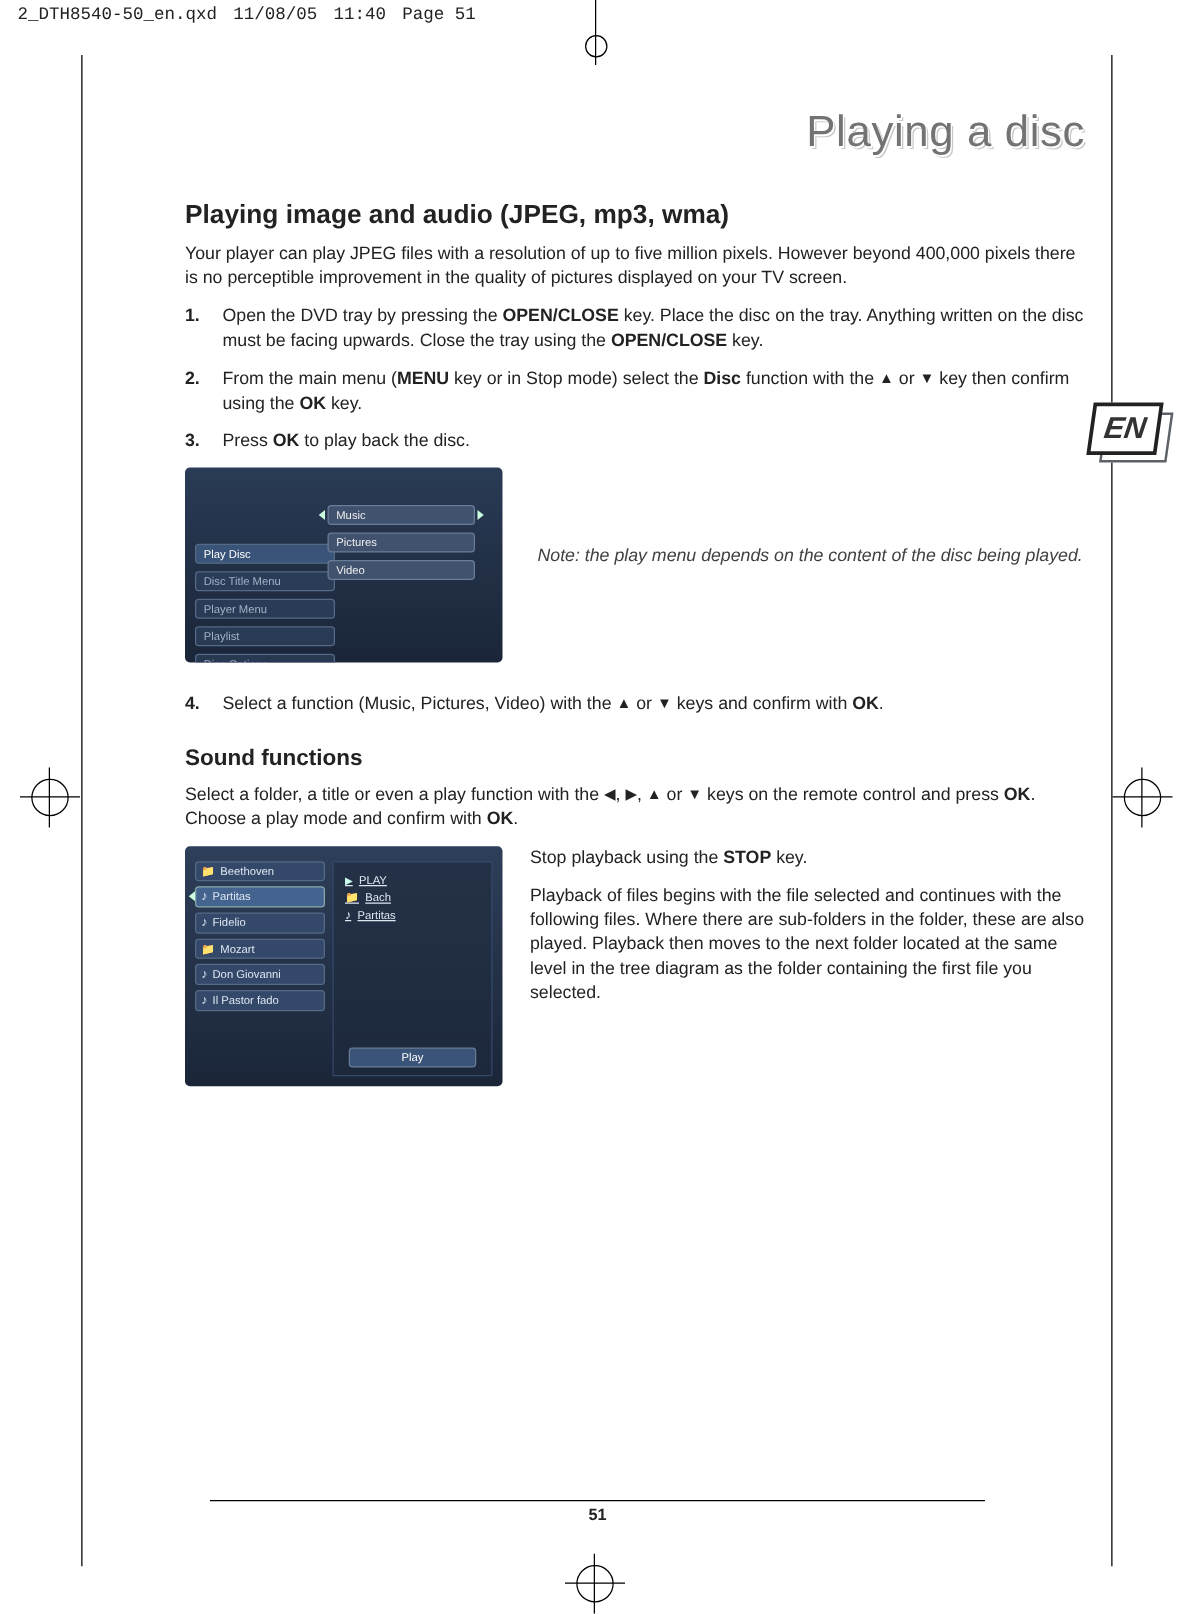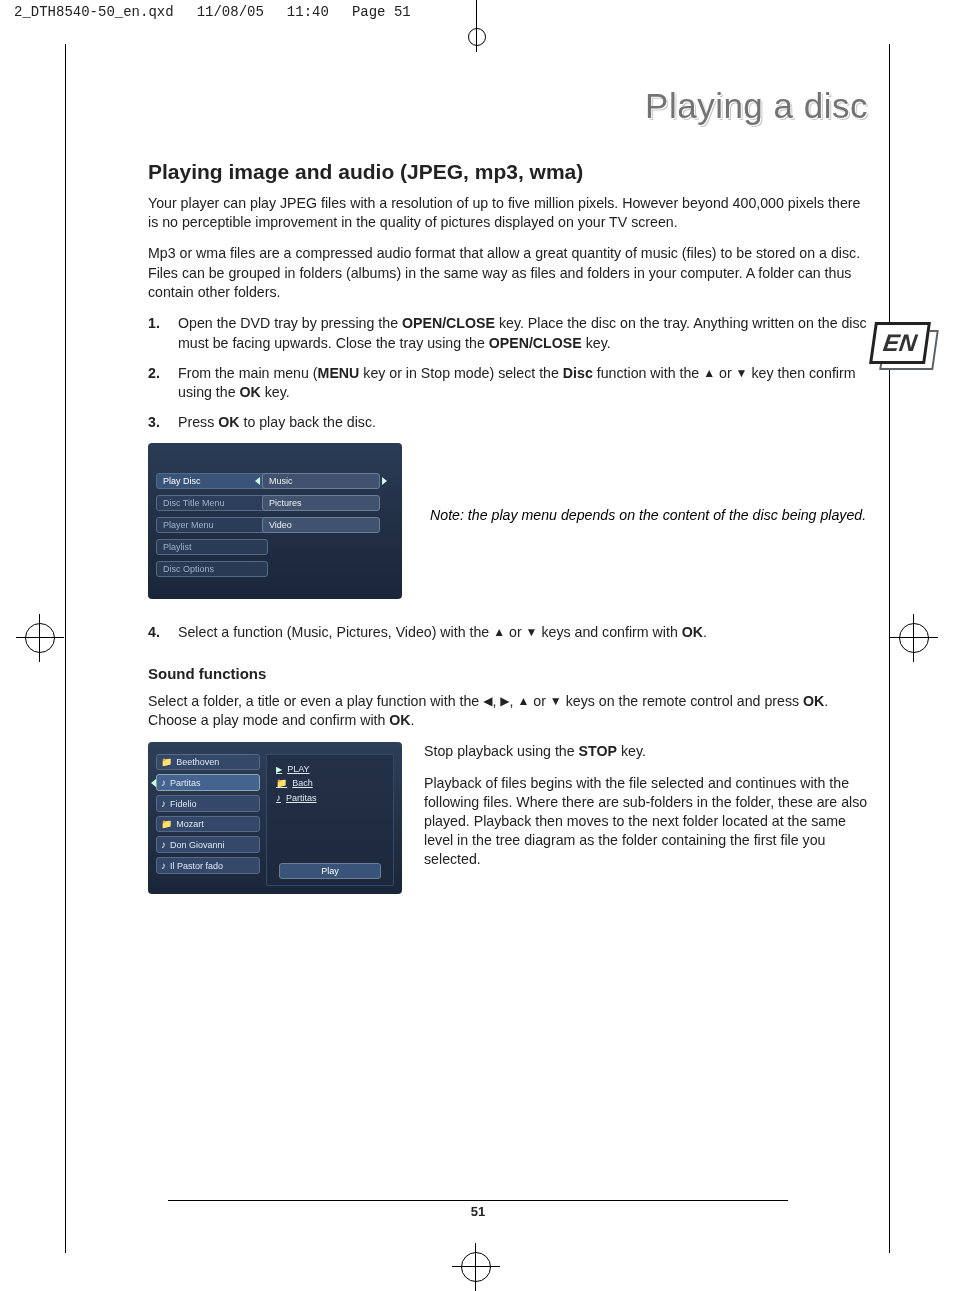--- a/index.html
+++ b/index.html
@@ -16,21 +16,21 @@
     height: 1291px;
     box-sizing: border-box;
   }
   
   .doc-header {
     position: absolute;
     top: 4px; left: 14px;
     font-family: "Courier New", monospace;
     font-size: 14px;
     display: flex;
-    gap: 23px;
+    gap: 13px;
   }
   
   .crop-top {
     position: absolute;
     top: 0; left: 465px;
     width: 24px; height: 52px;
     pointer-events: none;
   }
   .crop-top .vline { position:absolute; left:11px; top:0; width:1px; height:52px; background:#000;}
   .crop-top .circ  { position:absolute; left:3px; top:28px; width:16px; height:16px; border:1px solid #000; border-radius:50%;}
@@ -60,26 +60,26 @@
     margin: 0 0 34px 0;
     letter-spacing: 0.5px;
     text-shadow: 1px 1px 0 #fff, 2px 2px 0 #c8c8c8;
   }
   h2.section {
     font-size: 21px;
     font-weight: 700;
     margin: 0 0 10px 0;
   }
   h3.subsection {
-    font-size: 15px;
+    font-size: 18px;
     font-weight: 700;
     margin: 22px 0 10px 0;
   }
   p { font-size: 14.2px; line-height: 1.35; margin: 0 0 12px 0; }
-  .note { font-style: italic; color: #000000; }
+  .note { font-style: italic; color: #404040; }
   ol.steps { list-style: none; margin: 0; padding: 0; }
   ol.steps > li { display:flex; margin-bottom: 10px; font-size:14.2px; line-height:1.4;}
   ol.steps > li .num { font-weight:700; min-width:30px;}
   b { font-weight:700;}
 
   
   .lang-tab {
     position: absolute;
     top: 322px; left: 868px;
     width: 70px; height: 50px;
@@ -105,21 +105,21 @@
     overflow:hidden;
   }
   .ui-shot .left-col {
     position:absolute; left:8px; top:30px; width:112px;
     display:flex; flex-direction:column; gap:6px;
     font-size:9px; color:#9fb2c9;
   }
   .ui-shot .left-col .lrow {
     padding:2px 6px; border:1px solid #556a86; border-radius:3px; background:rgba(50,70,100,.6);
   }
-  .ui-shot .left-col .lrow.active { color:#fff; background:#3a5379;}
+  .ui-shot .left-col .lrow.active { color:#fff; background:#3a5379;margin-top:31px;}
   .ui-shot .right-col {
     position:absolute; left:114px; top:30px; width:118px;
     display:flex; flex-direction:column; gap:6px;
     font-size:9px; color:#eee;
   }
   .ui-shot .right-col .rrow {
     padding:2px 6px; border:1px solid #6a7d96; border-radius:3px; background:#40526e;
     position:relative;
   }
   .ui-shot .right-col .rrow.sel::before{
@@ -128,21 +128,21 @@
   }
   .ui-shot .right-col .rrow.sel::after{
     content:""; position:absolute; right:-8px; top:3px;
     border-top:4px solid transparent; border-bottom:4px solid transparent; border-left:5px solid #cfd;
   }
 
   .row-ui-note { display:flex; gap:28px; align-items:center; margin-bottom:24px;}
 
   
   .ui-shot2 {
-    width: 254px; height: 152px;
+    width: 254px; height: 192px;
     background: linear-gradient(#2e3f59,#1a2538);
     border-radius:4px; position:relative; overflow:hidden;
   }
   .ui-shot2 .filecol {
     position:absolute; left:8px; top:12px; width:104px;
     display:flex; flex-direction:column; gap:4px; font-size:9px; color:#dfe8f2;
   }
   .ui-shot2 .filecol .frow{
     padding:2px 4px; border:1px solid #556a86; border-radius:3px; background:#34486a;
     display:flex; gap:4px; align-items:center;
@@ -222,21 +222,20 @@
     <div class="back"></div>
     <div class="front">EN</div>
   </div>
 
   <div class="content">
     <h1 class="page-title">Playing a disc</h1>
 
     <h2 class="section">Playing image and audio (JPEG, mp3, wma)</h2>
 
     <p>Your player can play JPEG files with a resolution of up to five million pixels. However beyond 400,000 pixels there is no perceptible improvement in the quality of pictures displayed on your TV screen.</p>
-    <p>Mp3 or wma files are a compressed audio format that allow a great quantity of music (files) to be stored on a disc.  Files can be grouped in folders (albums) in the same way as files and folders in your computer. A folder can thus contain other folders.</p>
 
     <ol class="steps">
       <li>
         <span class="num">1.</span>
         <span>
           <span>Open the DVD tray by pressing the </span><b>OPEN/CLOSE</b><span> key. Place the disc on the tray. Anything written on the disc must be facing upwards. Close the tray using the </span><b>OPEN/CLOSE</b><span> key.</span>
         </span>
       </li>
       <li>
         <span class="num">2.</span>

